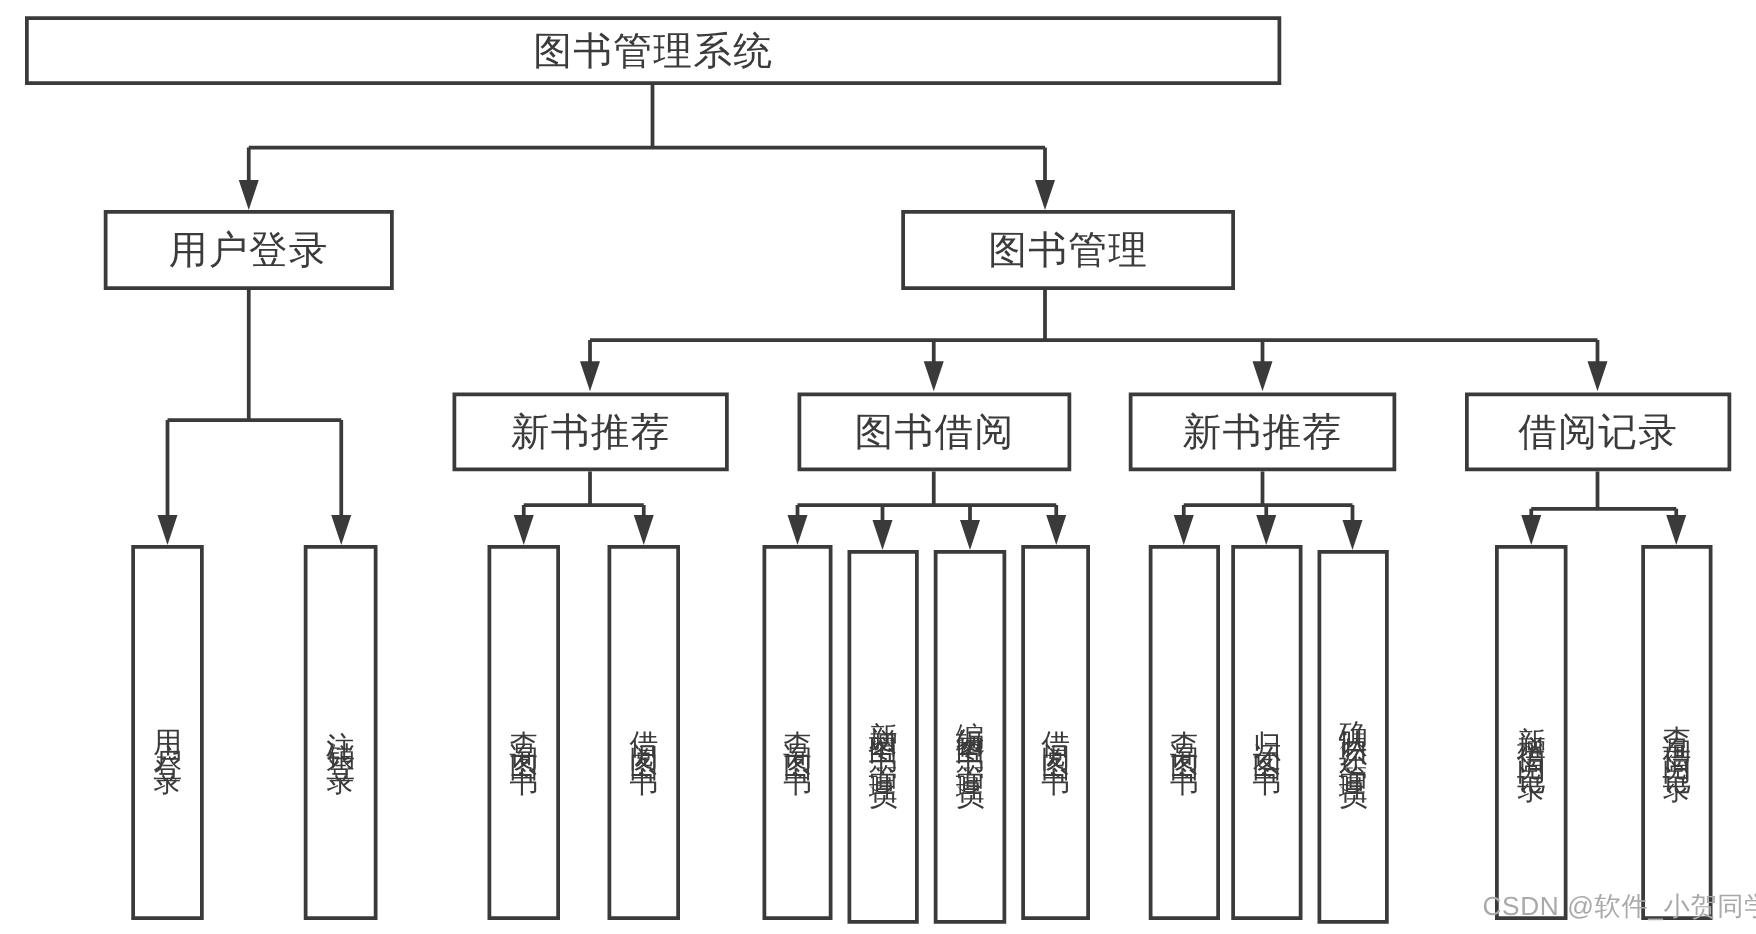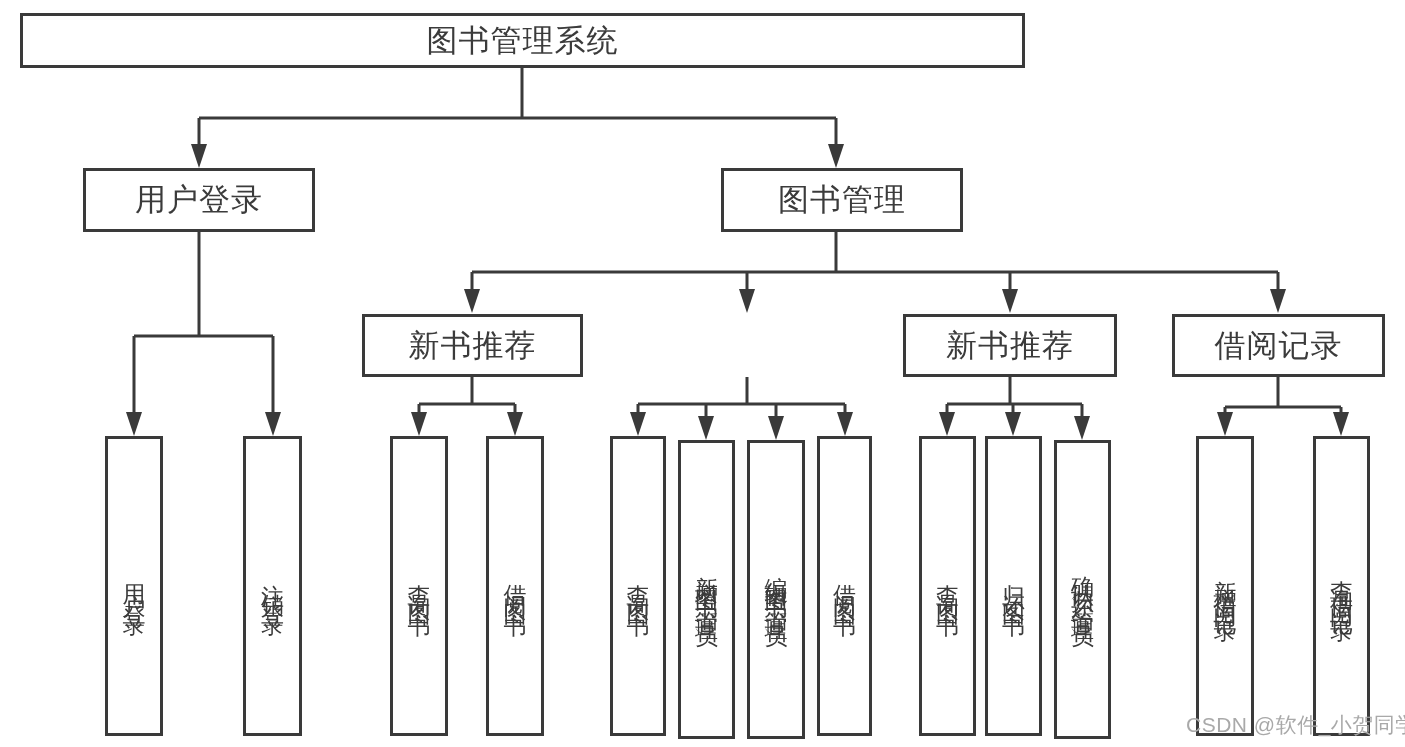--- a/index.html
+++ b/index.html
@@ -28,21 +28,21 @@
     font-size:23px;
     line-height:1;
     letter-spacing:10px;
     white-space:nowrap;
   }
   .v-label.ls8 { letter-spacing:8px; }
   .v-label.ls7 { letter-spacing:7px; }
   
   .root-box  { left:20px;  top:13px;  width:1005px; height:55px; }
   .n-userlogin { left:83px;  top:168px; width:232px; height:64px; }
-  .n-bookmgmt  { left:721px; top:168px; width:242px; height:64px; }
+  .n-bookmgmt  { left:721px; top:168px; width:267px; height:64px; }
   .n-newbook   { left:362px; top:314px; width:221px; height:63px; }
   .n-bookborrow{ left:638px; top:314px; width:219px; height:63px; }
   .n-current   { left:903px; top:314px; width:214px; height:63px; }
   .n-records   { left:1172px;top:314px; width:213px; height:63px; }
   .leaf { top:436px; height:300px; }
   .leaf.admin { top:440px; height:299px; }
   .l-user    { left:105px;  width:58px; }
   .l-logout  { left:243px;  width:59px; }
   .l-nbq     { left:390px;  width:58px; }
   .l-nbb     { left:486px;  width:58px; }
@@ -125,20 +125,23 @@
   <div class="node n-userlogin">
     <span class="h-label">用户登录</span>
   </div>
   <div class="node n-bookmgmt">
     <span class="h-label">图书管理</span>
   </div>
 
   <div class="node n-newbook">
     <span class="h-label">新书推荐</span>
   </div>
+  <div class="node n-bookborrow">
+    <span class="h-label">图书借阅</span>
+  </div>
   <div class="node n-current">
     <span class="h-label">新书推荐</span>
   </div>
   <div class="node n-records">
     <span class="h-label">借阅记录</span>
   </div>
 
   <div class="node leaf l-user">
     <span class="v-label">用户登录</span>
   </div>

